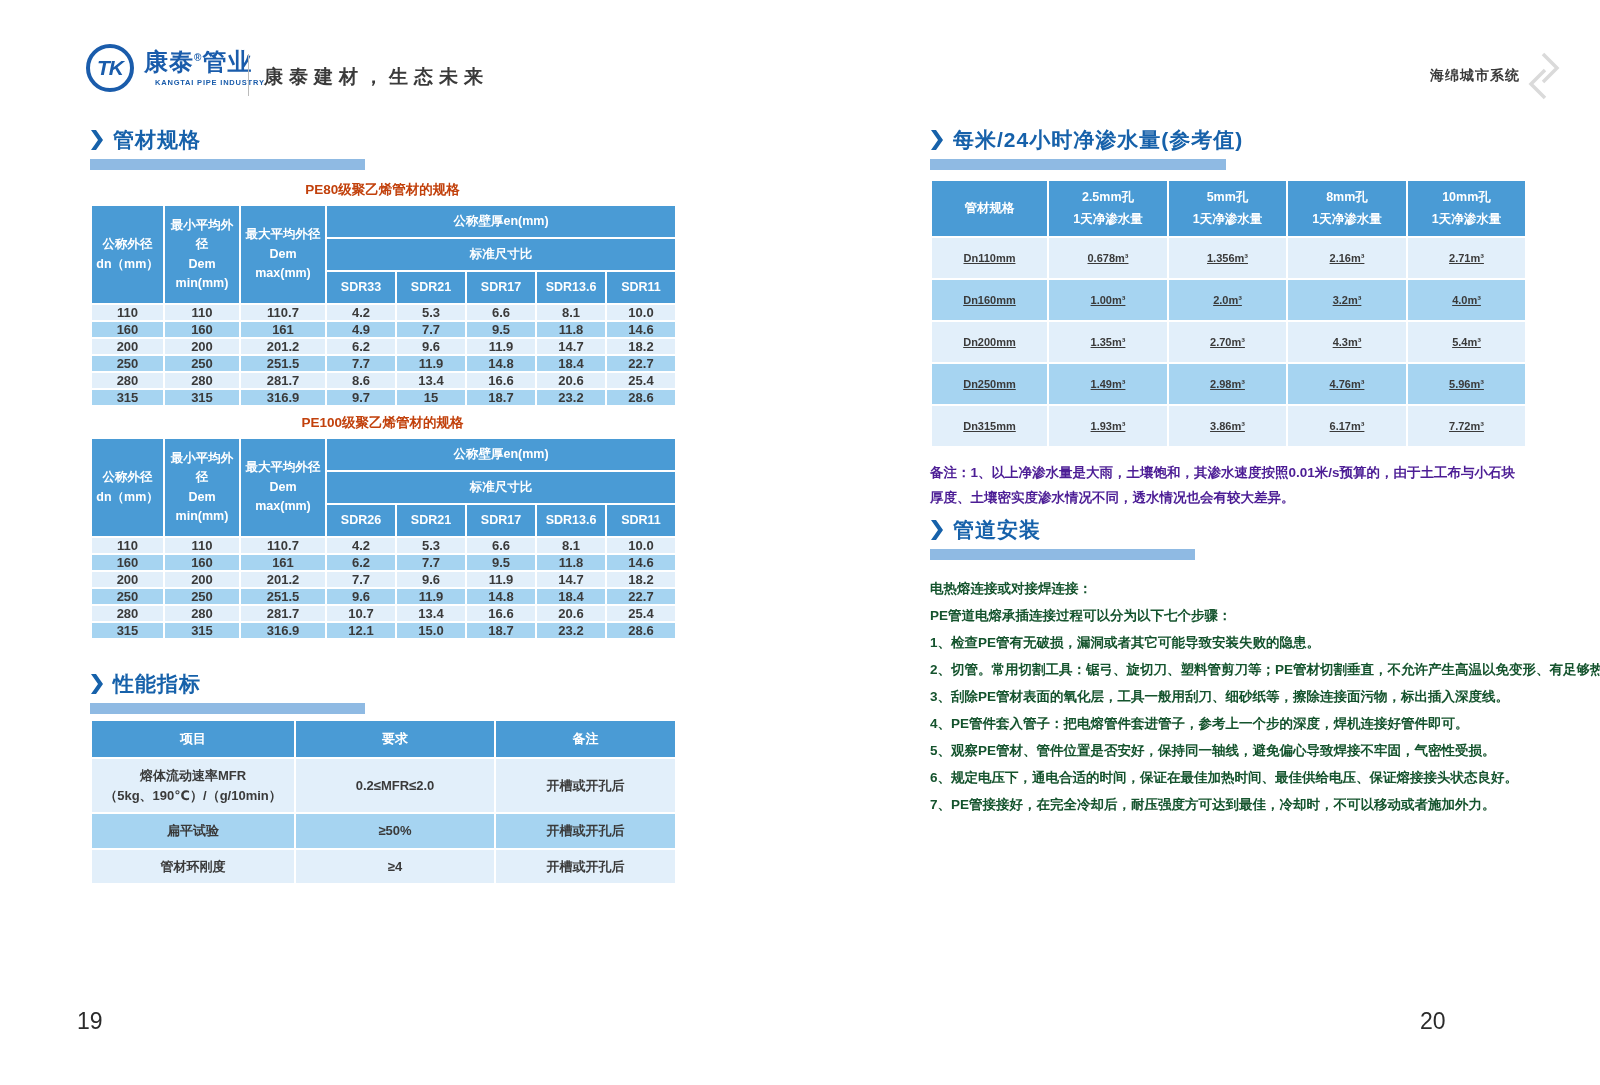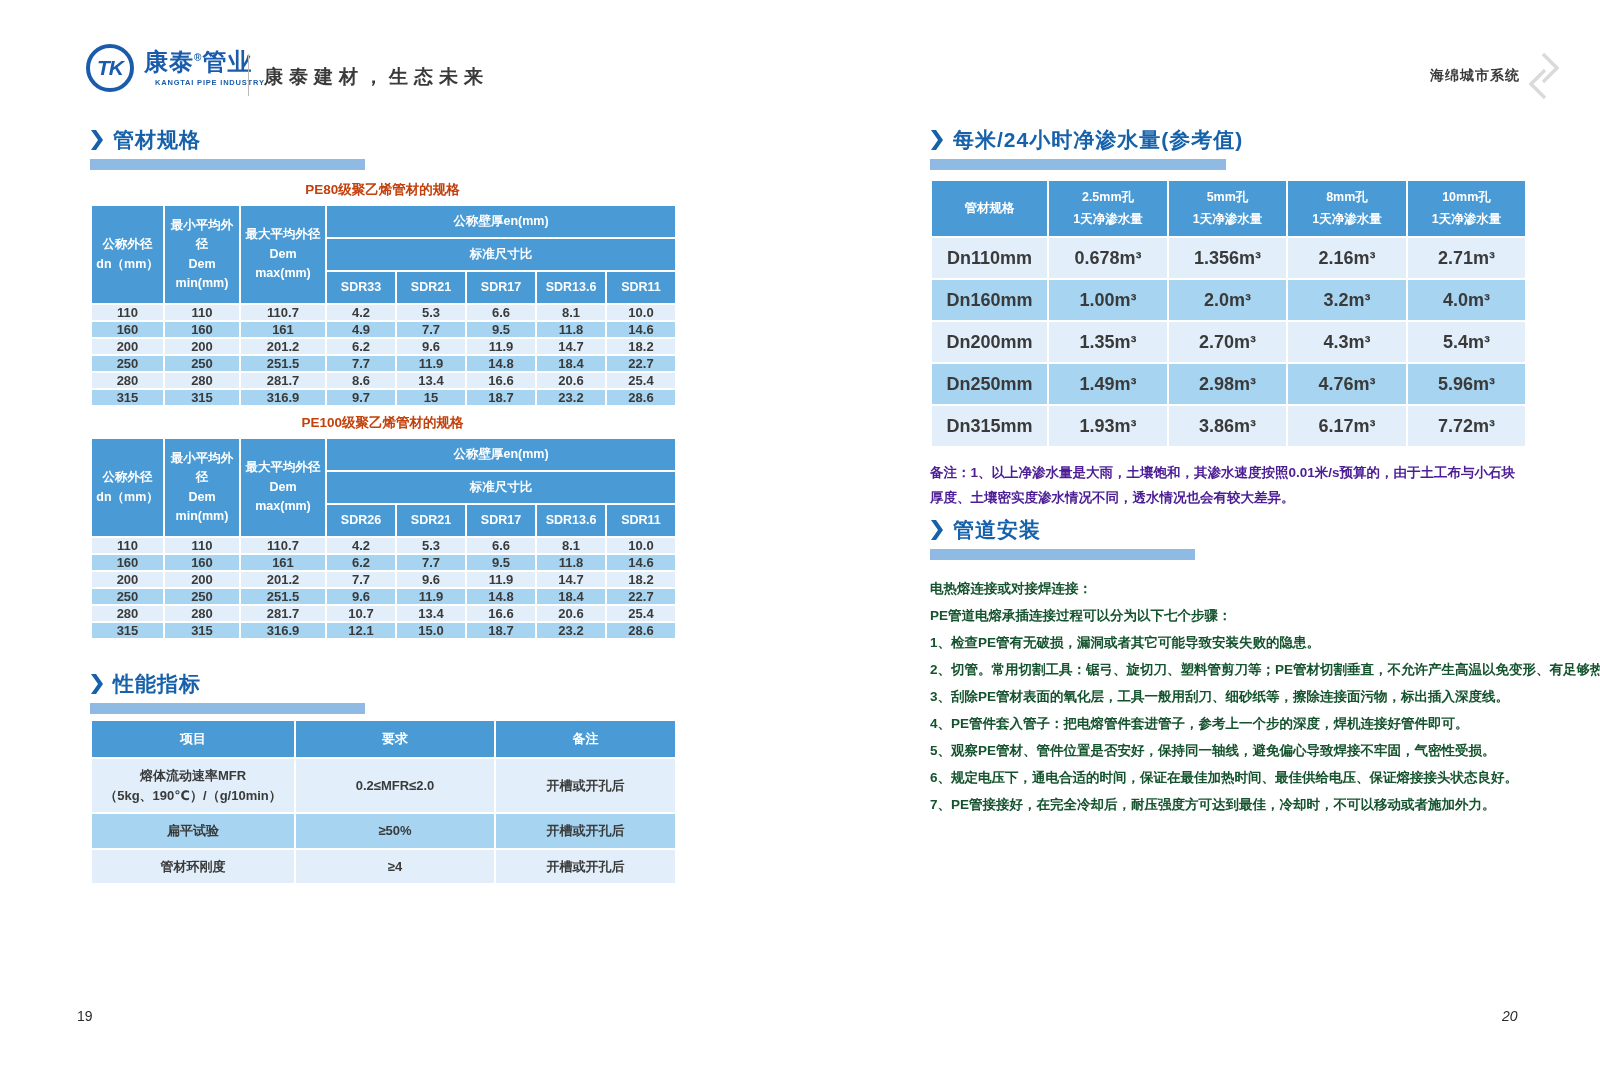--- a/index.html
+++ b/index.html
@@ -43,35 +43,35 @@
   .spec-table thead tr { height:33px; }
   .spec-table tbody tr { height:14px; }
   .spec-table td { font-size:13px; }
 
   .perf-table { width:585px; margin-top:5px; }
   .perf-table th { font-size:13px; height:38px; }
   .perf-table td { font-size:13px; padding:7px 8px; line-height:1.5; }
 
   .seep-table { width:595px; margin-top:9px; }
   .seep-table th { font-size:12.5px; height:57px; line-height:1.7; }
-  .seep-table td { font-size:18px; height:42px; }
+  .seep-table td { font-size:11px; height:42px;text-decoration:underline; }
 
   .mt-pe100 { margin-top:7px; }
   .mt-pe80  { margin-top:11px; }
   .mt-perf  { margin-top:32px; }
   .mt-perf-title { margin-top:13px; }
 
   .note-text { margin-top:12px; color:#4c1d95; font-size:13.5px; font-weight:bold; line-height:25px; }
   .mt-install { margin-top:8px; }
   .install-lines { margin-top:15px; color:#14532d; font-size:13.5px; font-weight:bold; }
   .install-lines div { line-height:27px; white-space:nowrap; }
 
-  .page-num { position:absolute; top:1008px; color:#2B2B2B; font-size:14px; }
+  .page-num { position:absolute; top:1008px; color:#2B2B2B; font-size:23px; }
   #pn-left  { left:77px; }
-  #pn-right { left:1502px;font-style:italic; }
+  #pn-right { left:1420px; }
 
   .chev-svg { display:block; }
 </style>
 </head>
 <body>
 
 <div class="logo-block">
   <div class="logo-circle">
       <span>TK</span>
     </div>

